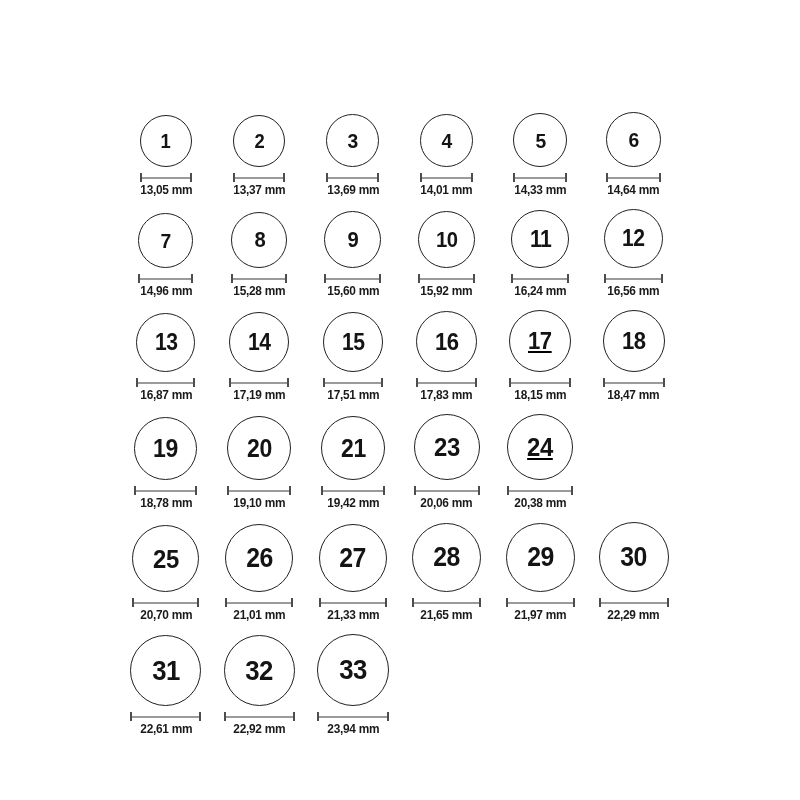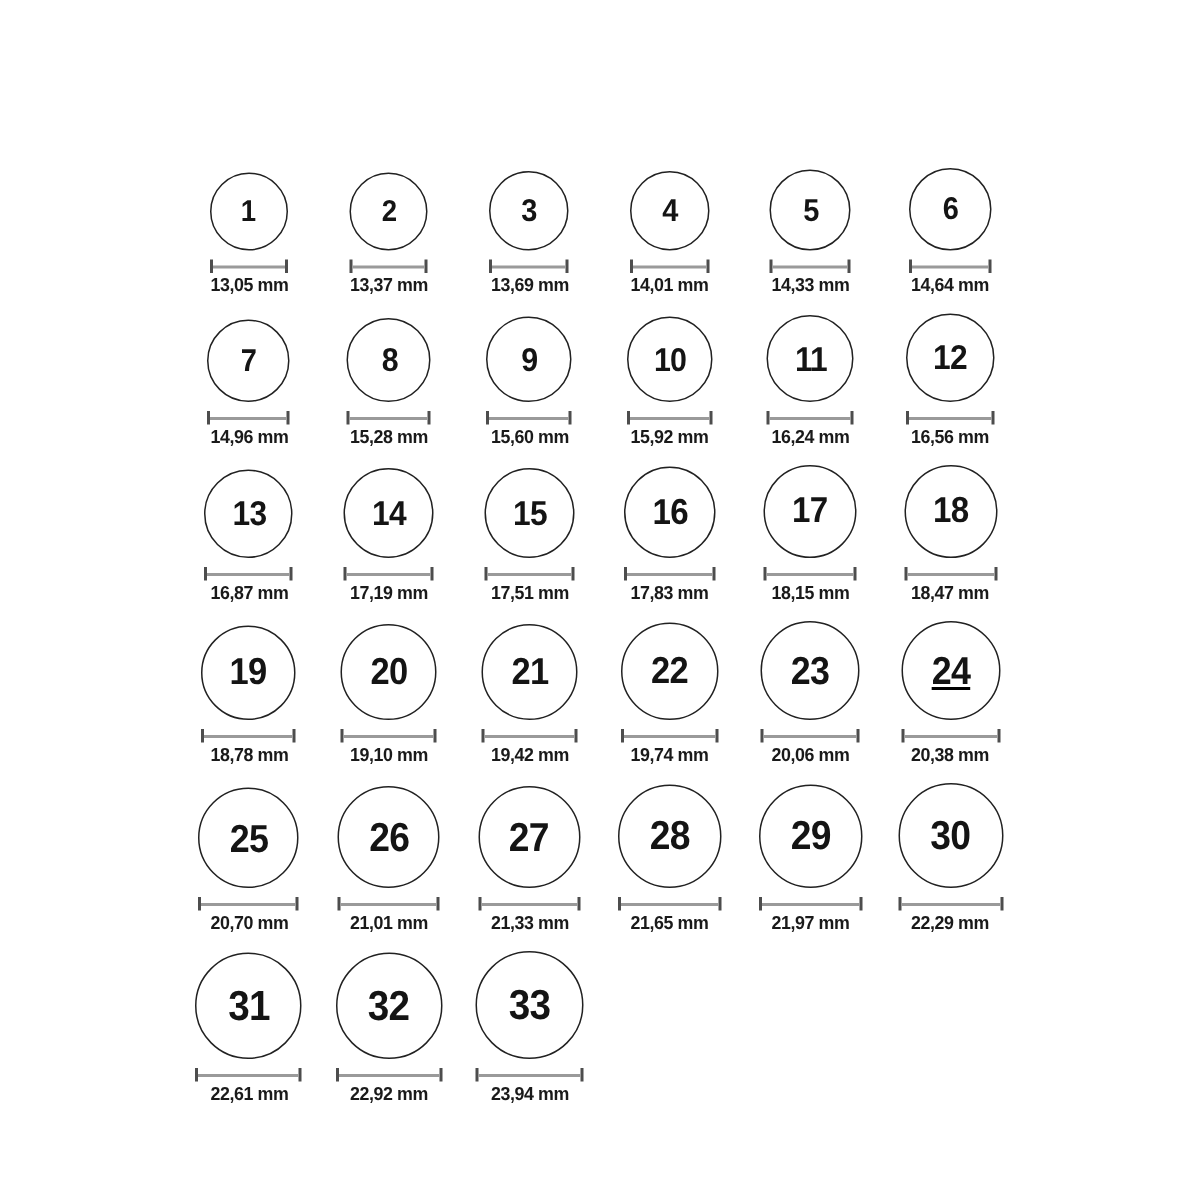--- a/index.html
+++ b/index.html
@@ -205,21 +205,21 @@
 
   <div class="cell">
     <div class="circle" style="width: 61px; height: 61px;">
       <span class="num" style="font-size: 24px;">16</span>
     </div>
     <div class="measure" style="width: 61px;"></div>
     <div class="dia-label">17,83 mm</div>
   </div>
 
   <div class="cell">
-    <div class="circle" style="width: 62px; height: 62px;">
+    <div class="circle" style="width: 62px; height: 62px; text-decoration: underline;">
       <span class="num" style="font-size: 24px;">17</span>
     </div>
     <div class="measure" style="width: 62px;"></div>
     <div class="dia-label">18,15 mm</div>
   </div>
 
   <div class="cell">
     <div class="circle" style="width: 62px; height: 62px;">
       <span class="num" style="font-size: 24px;">18</span>
     </div>
@@ -245,27 +245,20 @@
   </div>
 
   <div class="cell">
     <div class="circle" style="width: 64px; height: 64px;">
       <span class="num" style="font-size: 25px;">21</span>
     </div>
     <div class="measure" style="width: 64px;"></div>
     <div class="dia-label">19,42 mm</div>
   </div>
 
-  <div class="cell">
-    <div class="circle" style="width: 65px; height: 65px;">
-      <span class="num" style="font-size: 25px;">22</span>
-    </div>
-    <div class="measure" style="width: 65px;"></div>
-    <div class="dia-label">19,74 mm</div>
-  </div>
 
   <div class="cell">
     <div class="circle" style="width: 66px; height: 66px;">
       <span class="num" style="font-size: 26px;">23</span>
     </div>
     <div class="measure" style="width: 66px;"></div>
     <div class="dia-label">20,06 mm</div>
   </div>
 
   <div class="cell">

